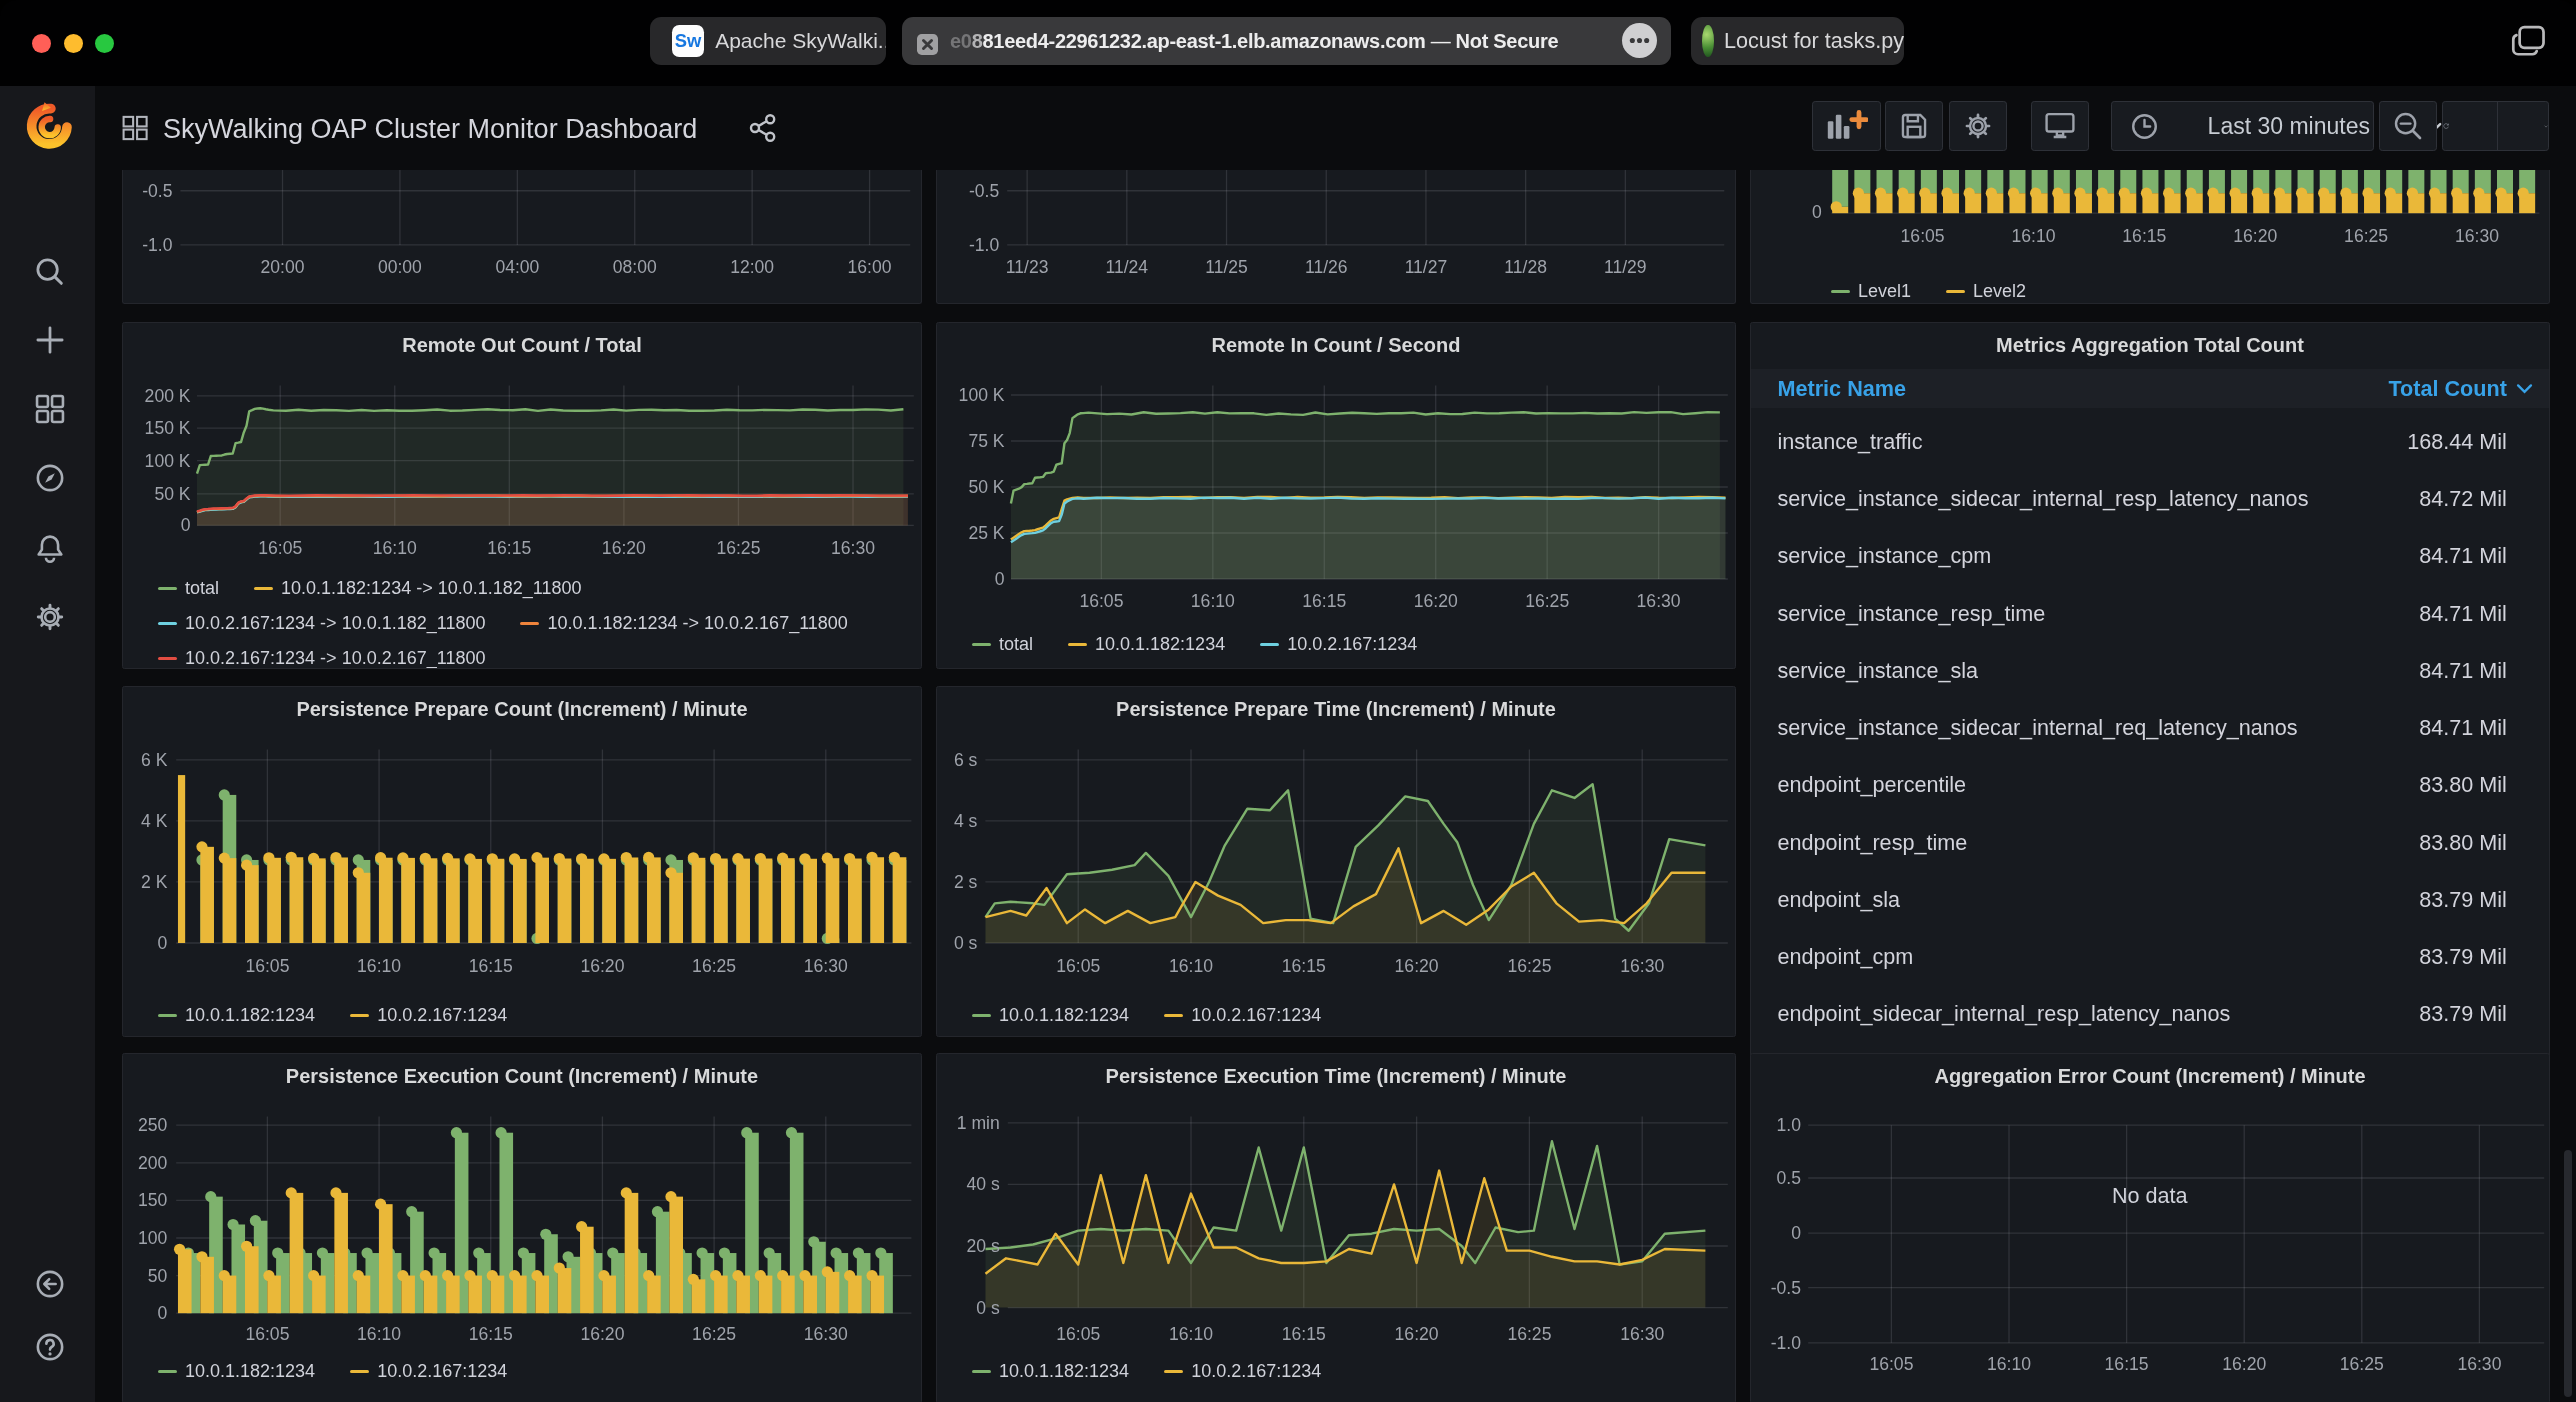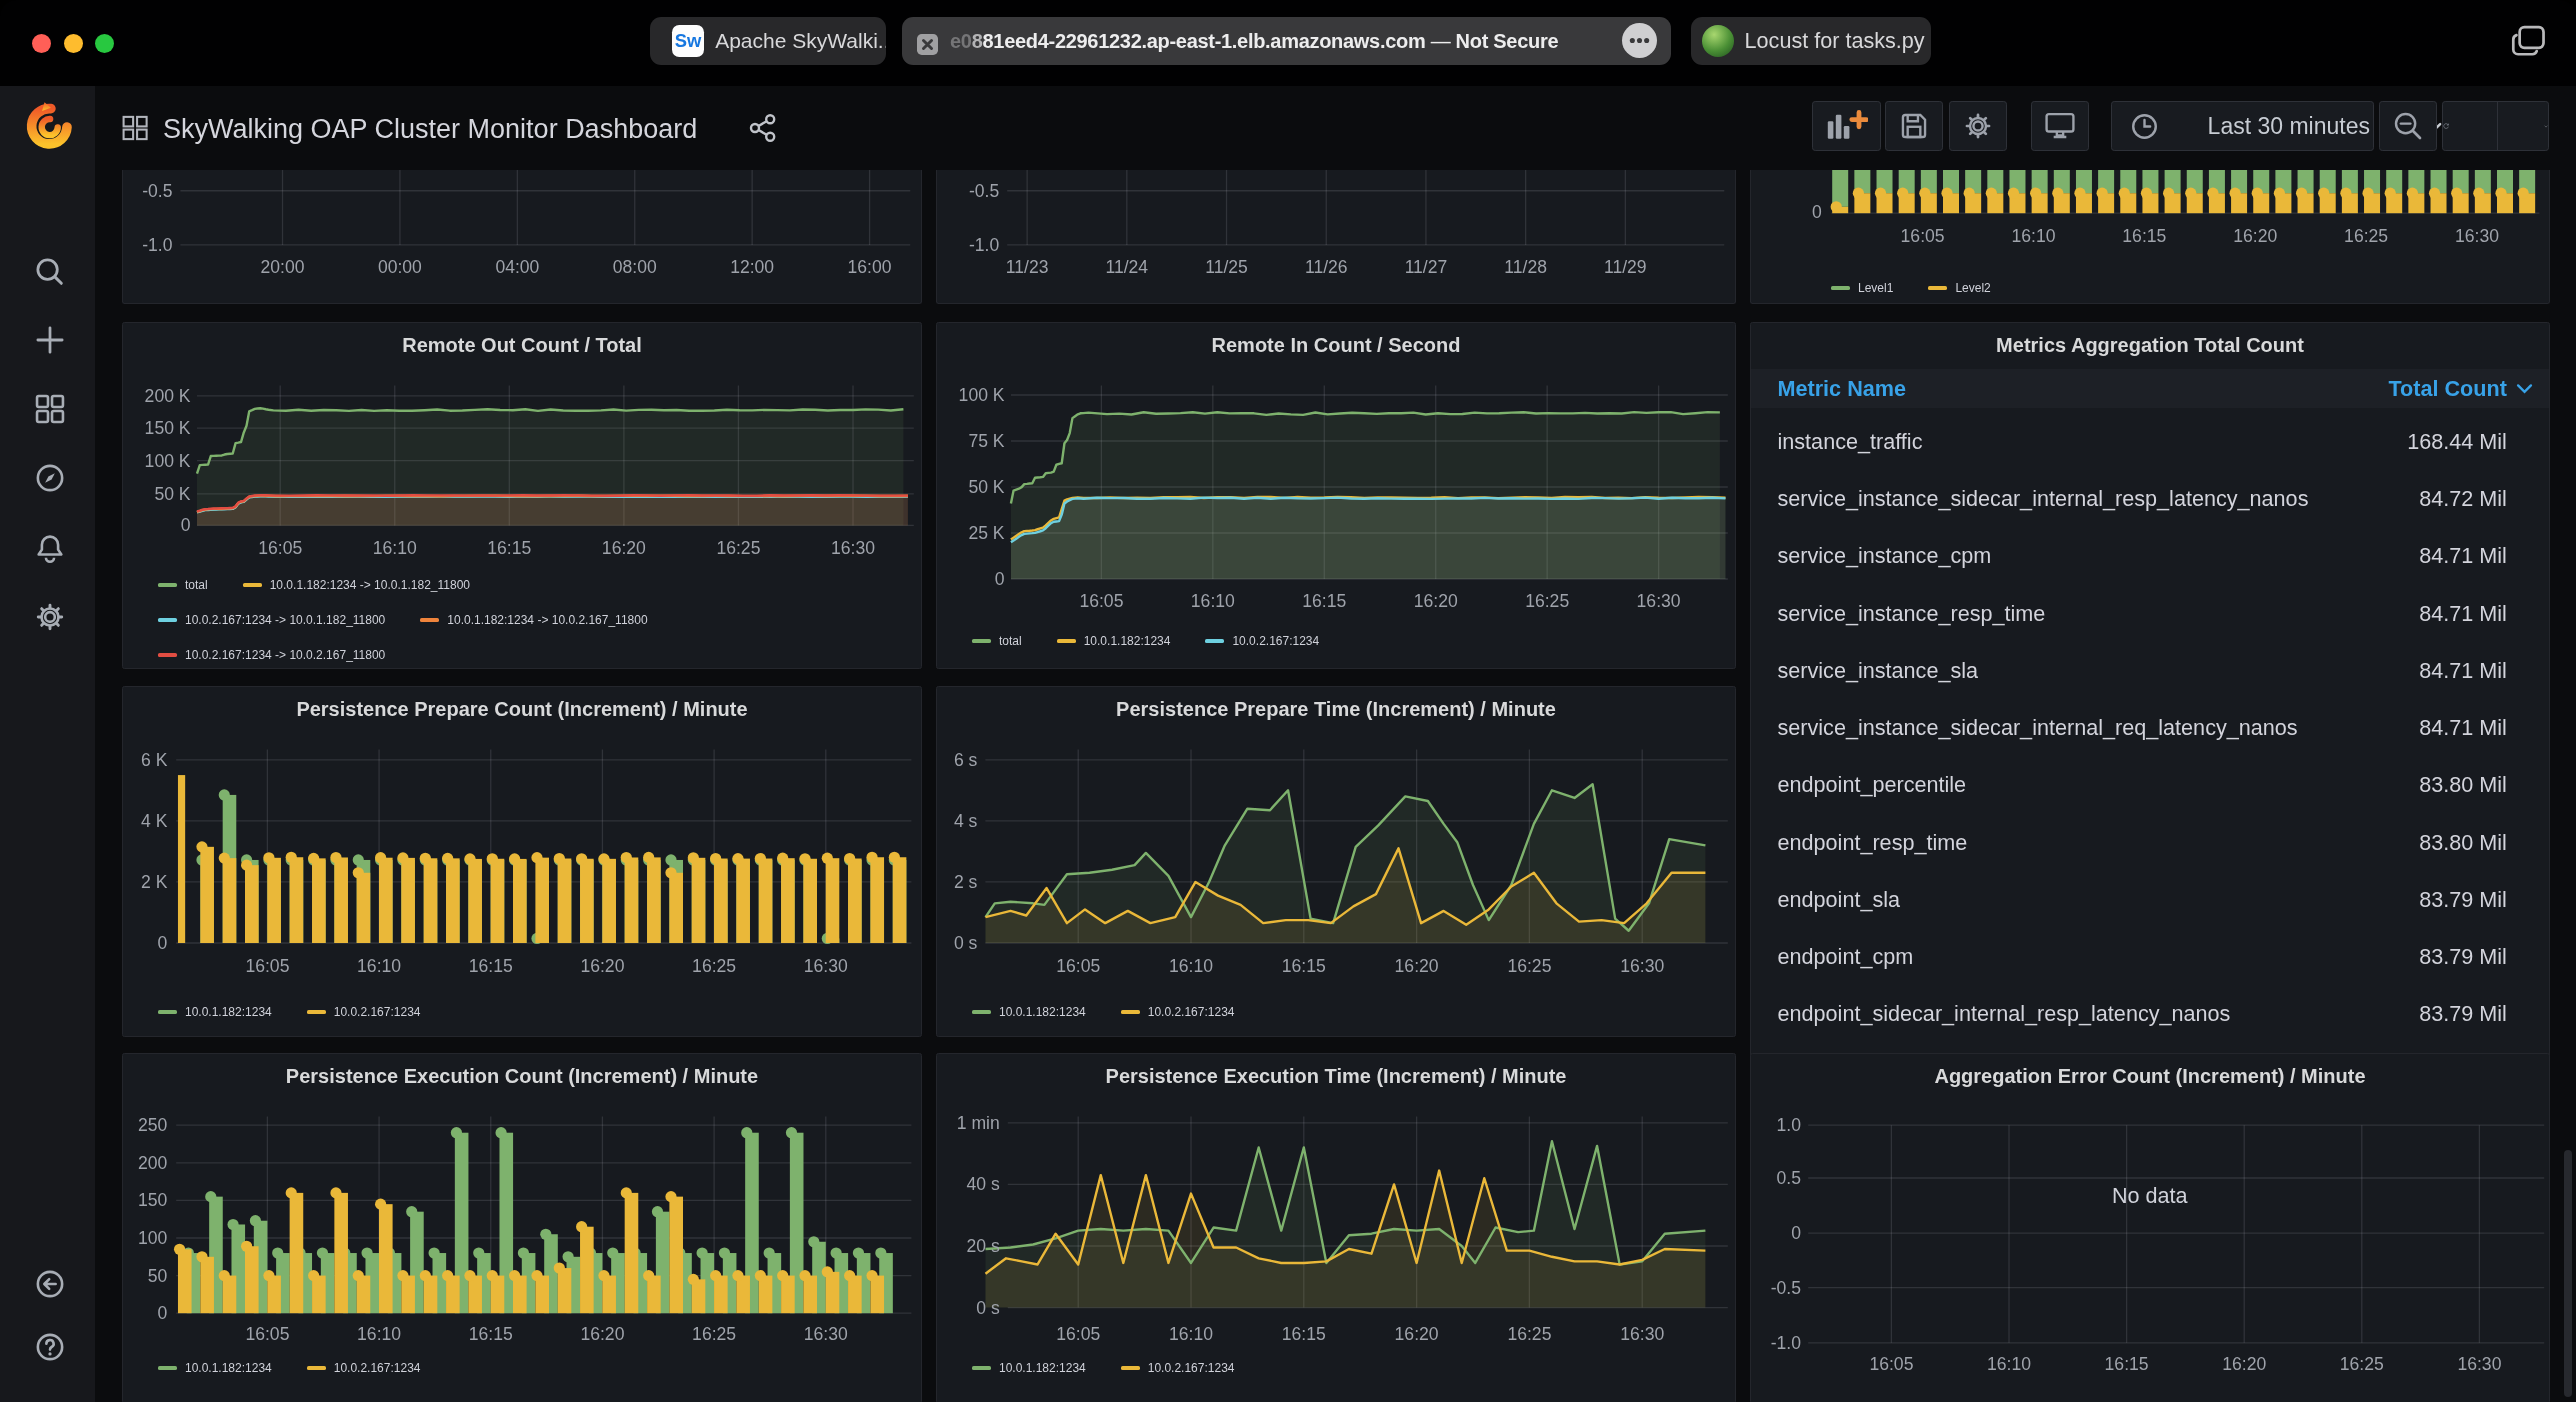--- a/index.html
+++ b/index.html
@@ -4,21 +4,21 @@
 html,body{width:2576px;height:1402px;overflow:hidden;background:#000;font-family:"Liberation Sans",sans-serif;}
 #page{position:relative;width:2576px;height:1402px;background:#000;}
 #chrome{position:absolute;left:0;top:0;width:2576px;height:86px;background:#010102;border-radius:16px 16px 0 0;z-index:5;}
 .tl{position:absolute;top:34px;width:19px;height:19px;border-radius:50%;}
 .tab{position:absolute;top:17px;height:48px;border-radius:11.2px;background:#28282a;display:flex;align-items:center;color:#d8d8da;font-size:22.4px;white-space:nowrap;overflow:hidden;}
 #app{position:absolute;left:0;top:80px;width:2576px;height:1322px;background:#0b0c0e;}
 #sidebar{position:absolute;left:0;top:0;width:95px;height:1322px;background:#17181c;}
 .panel{position:absolute;background:#171a1f;border:0.8px solid #24262c;border-radius:2.4px;overflow:hidden;}
 .panel.cut{border-top:none;border-radius:0 0 2.4px 2.4px;}
 .ptitle{position:absolute;left:0;right:0;top:11.2px;text-align:center;font-size:20px;font-weight:700;color:#d8d9da;}
-.leg{position:absolute;display:flex;align-items:center;gap:35px;font-size:12px;color:#d0d2da;white-space:nowrap;}
+.leg{position:absolute;display:flex;align-items:center;gap:35px;font-size:18px;color:#d0d2da;white-space:nowrap;}
 .leg .it{display:flex;align-items:center;gap:8px;}
 .dash{display:inline-block;width:19px;height:3.2px;border-radius:1.6px;}
 svg{position:absolute;left:0;top:0;}
 .hbtn{position:absolute;top:21px;height:50px;background:#181b20;border:0.8px solid #2e3138;border-radius:3.2px;display:flex;align-items:center;justify-content:center;color:#9da2ab;gap:36px;}
 </style></head><body>
 <div id="page">
 <div id="chrome">
       <div class="tl" style="left:32px;background:#ff5f57"></div>
       <div class="tl" style="left:64px;background:#febc2e"></div>
       <div class="tl" style="left:95px;background:#28c840"></div>
@@ -34,21 +34,21 @@
         </span>
 <span style="margin-left:48px;font-size:20px;letter-spacing:-0.3px;"><span style="color:#757577;">e0</span><span style="color:#b3b3b5;">8</span>81eed4-22961232.ap-east-1.elb.amazonaws.com <span style="font-weight:400;">—</span> Not Secure</span>
 <span style="position:absolute;right:14.4px;top:6.4px;width:35px;height:35px;border-radius:50%;background:#cfcfd1;">
           <svg width="35" height="35" viewBox="0 0 44 44">
             <circle cx="13" cy="22" r="3.2" fill="#39393b"></circle>
             <circle cx="22" cy="22" r="3.2" fill="#39393b"></circle>
             <circle cx="31" cy="22" r="3.2" fill="#39393b"></circle>
           </svg>
         </span>
 </div>
-      <div class="tab" style="left:1691px;width:240px;padding-left:11.2px;">
+      <div class="tab" style="left:1691px;width:213px;padding-left:11.2px;">
 <span style="display:inline-block;width:32px;height:32px;border-radius:50%;background:radial-gradient(circle at 38% 30%,#a8d76f,#4a8f35 55%,#1d4f1d);"></span>
 <span style="margin-left:10.4px;font-size:21.6px;">Locust for tasks.py</span>
       </div>
       <svg style="left:2510px;top:24px;" width="40" height="35" viewBox="0 0 50 44">
 <rect x="12" y="4" width="30" height="26" rx="6" fill="none" stroke="#b9b9bb" stroke-width="3.4"></rect>
 <path d="M8 14 a6 6 0 0 0 -4 6 v12 a6 6 0 0 0 6 6 h18 a6 6 0 0 0 5.5 -4" fill="none" stroke="#b9b9bb" stroke-width="3.4" stroke-linecap="round"></path>
 </svg>
     </div>
     <div id="app">
       <div id="sidebar">

